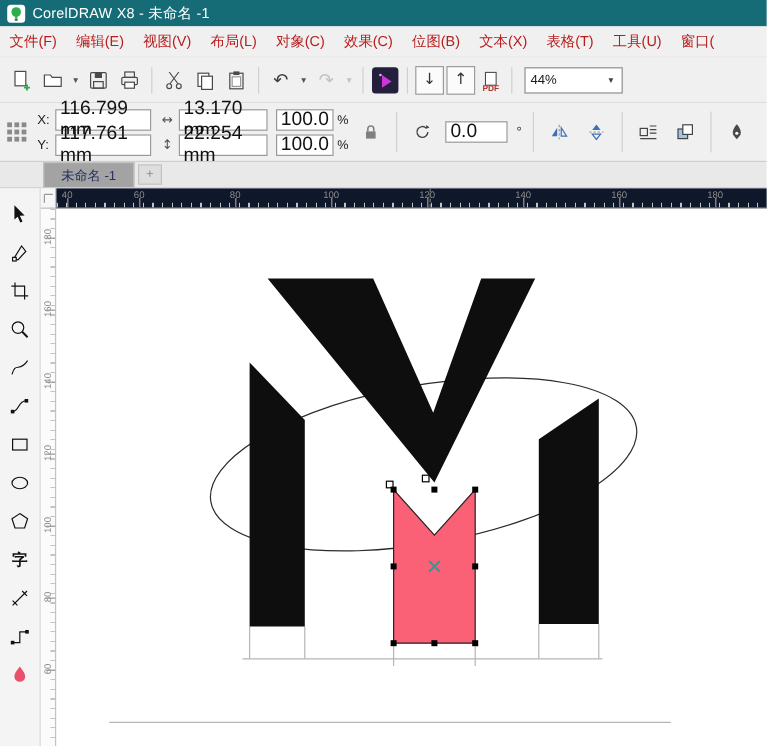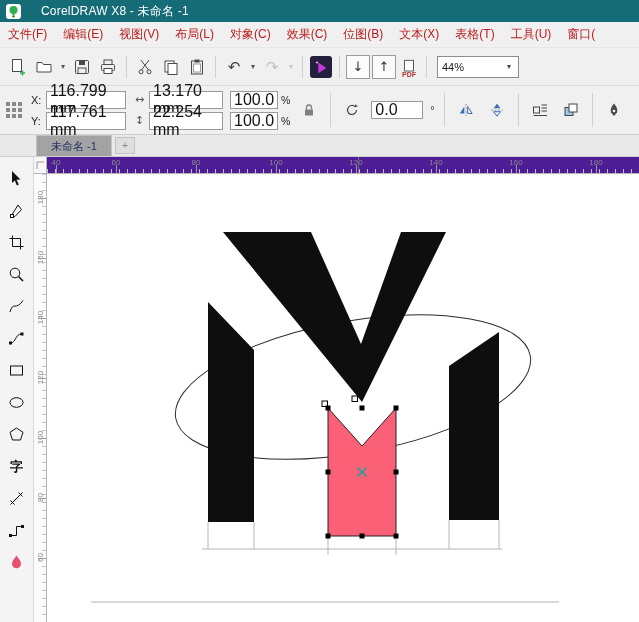--- a/index.html
+++ b/index.html
@@ -3,21 +3,21 @@
 <meta charset="utf-8">
 <style>
   html,body{margin:0;padding:0}
   body{
     width:639px;height:622px;overflow:hidden;position:relative;
     font-family:"Liberation Sans","DejaVu Sans",sans-serif;
     background:#fff;font-size:12px;color:#1a1a1a;
     -webkit-font-smoothing:antialiased;
   }
   
-  .titlebar{height:22px;background:#156b76;display:flex;align-items:center;padding:0 6px;gap:20px}
+  .titlebar{height:22px;background:#156b76;display:flex;align-items:center;padding:0 6px;gap:6px}
   .titlebar .app-icon{width:15px;height:15px;background:#fff;border-radius:3px;display:flex;align-items:center;justify-content:center}
   .titlebar .title{color:#fff;font-size:12px;letter-spacing:.2px}
   
   .menubar{height:25px;background:#f0f0f0;display:flex;align-items:stretch;white-space:nowrap;overflow:hidden;border-bottom:1px solid #e6e6e6}
   .menu-item{padding:0 8px;line-height:25px;font-size:12px;color:#b91c1c;cursor:default}
   
   .toolbar{height:37px;background:#f0f0f0;display:flex;align-items:center;padding:0 6px;gap:2px;border-bottom:1px solid #dcdcdc}
   .tbtn{height:26px;min-width:24px;display:flex;align-items:center;justify-content:center;border-radius:2px}
   .tsep{width:1px;height:22px;background:#d0d0d0;margin:0 4px}
   .dd{font-size:8px;color:#555;width:10px;text-align:center}
@@ -54,21 +54,21 @@
   .tool{width:24px;height:18px;display:flex;align-items:center;justify-content:center}
   .tool .zi{font-size:13px;font-weight:bold;color:#111;line-height:1}
   .vrulercol{width:13px;display:flex;flex-direction:column}
   .corner{height:16px;background:#f7f7f7;border-bottom:1px solid #b5b5b5;border-right:1px solid #b5b5b5;display:flex;align-items:center;justify-content:center}
   .vruler{flex:1;background:#fbfbfb;border-right:1px solid #b5b5b5;position:relative}
   .vruler::before{content:"";position:absolute;right:0;top:0;bottom:0;width:4px;
     background:repeating-linear-gradient(to bottom,#c4c4c4 0 1px,transparent 1px 8px)}
   .vlab{position:absolute;left:-4px;width:20px;text-align:center;transform:rotate(-90deg);font-size:8px;color:#8a8a8a}
   .vtick{position:absolute;right:0;width:8px;height:1px;background:#999}
   .canvascol{flex:1;display:flex;flex-direction:column}
-  .hruler{height:16px;background:#4c1d95;border-bottom:1px solid #b5b5b5;position:relative;overflow:hidden}
+  .hruler{height:16px;background:#0f172a;border-bottom:1px solid #b5b5b5;position:relative;overflow:hidden}
   .hruler::before{content:"";position:absolute;left:0;right:0;bottom:0;height:4px;
     background:repeating-linear-gradient(to right,#c4c4c4 0 1px,transparent 1px 8px)}
   .hlab{position:absolute;top:1px;transform:translateX(-50%);font-size:8px;color:#8a8a8a}
   .htick{position:absolute;bottom:0;width:1px;height:8px;background:#999}
   .mouse-ind{position:absolute;top:0;bottom:0;border-left:1px dashed #777}
   .canvas{flex:1;position:relative;background:#ffffff;overflow:hidden}
   .canvas svg{position:absolute;left:0;top:0}
 </style>
 </head>
 <body>

